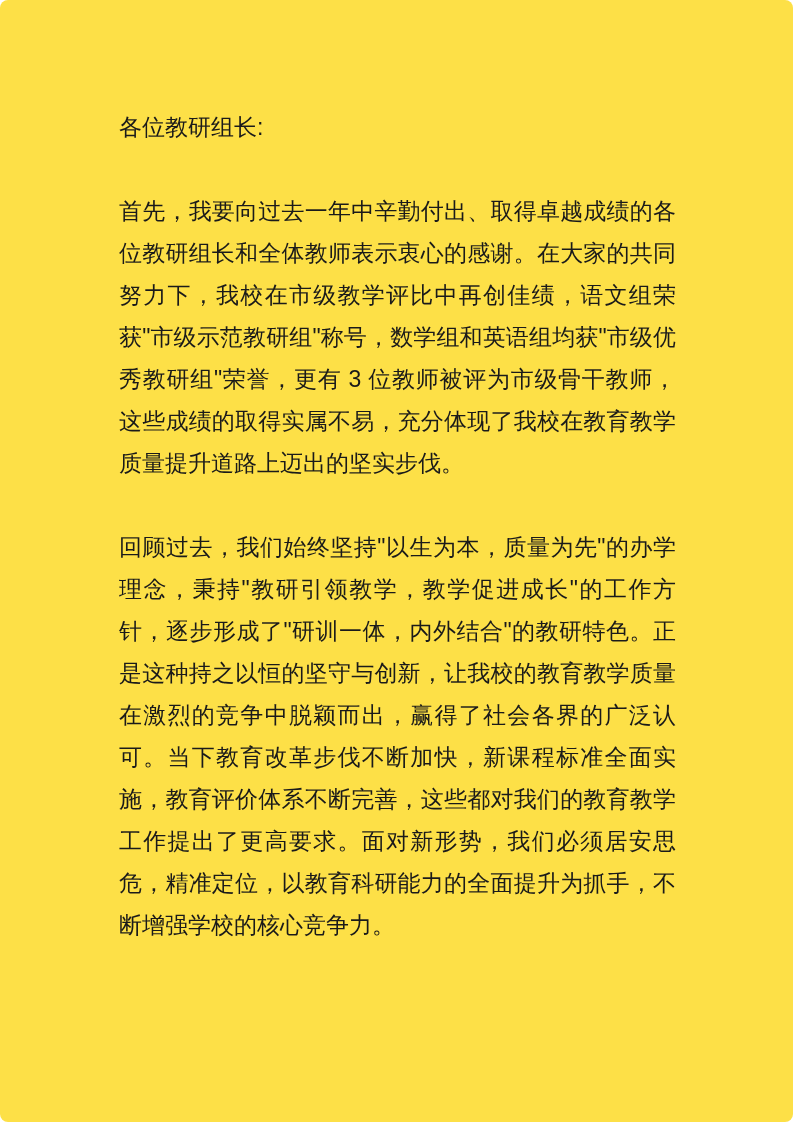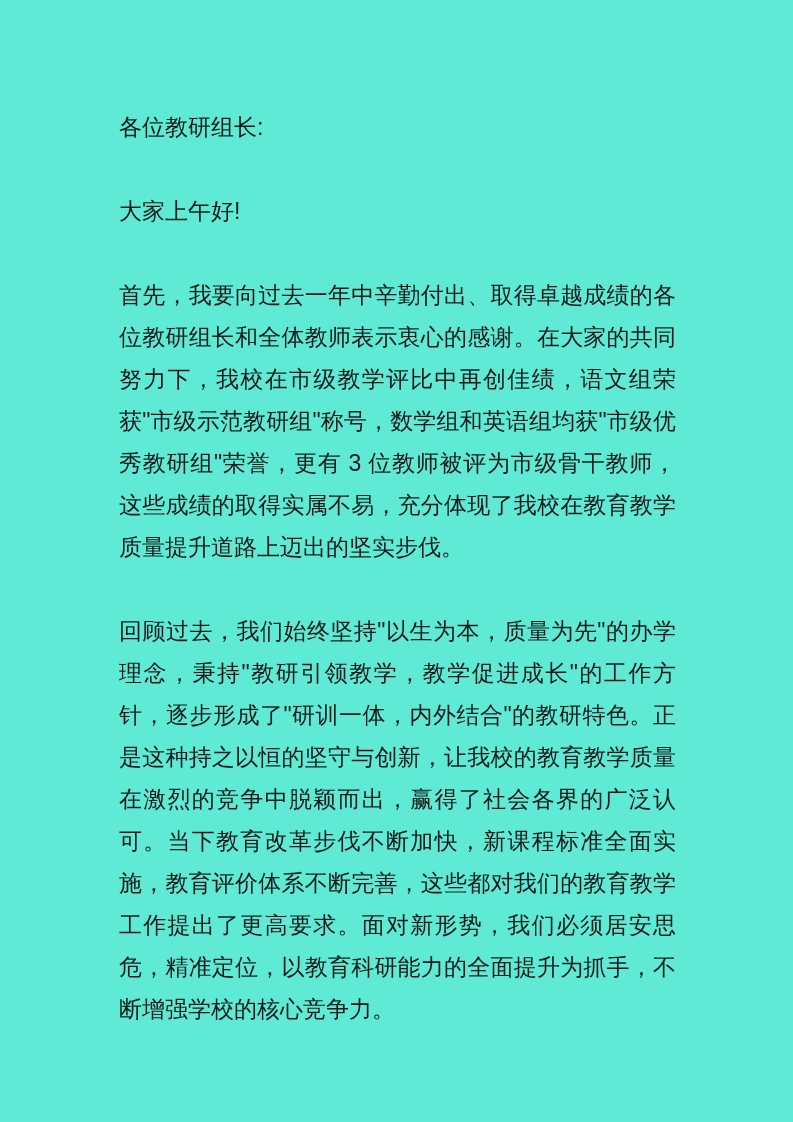--- a/index.html
+++ b/index.html
@@ -11,22 +11,23 @@
       height: 1122px;
       background: #ffffff;
       overflow: hidden;
       font-family: "Liberation Sans", "DejaVu Sans", sans-serif;
     }
     .page {
       box-sizing: border-box;
       width: 793px;
       height: 1122px;
       padding: 106px 117px 0 119px;
-      background: #5eead4;
+      background: #fde047;
       color: #1a1a1a;
+      border-radius: 8px;
     }
     .doc-line,
     .doc-para {
       margin: 0 0 42px 0;
       font-size: 23px;
       line-height: 42px;
       color: #1a1a1a;
       font-weight: 400;
     }
     .doc-para {
@@ -34,18 +35,17 @@
       text-justify: inter-ideograph;
       word-break: break-all;
     }
   </style>
 </head>
 <body>
 
 <div class="page">
   <p class="doc-line">各位教研组长:</p>
 
-  <p class="doc-line">大家上午好!</p>
 
   <p class="doc-para">首先，我要向过去一年中辛勤付出、取得卓越成绩的各位教研组长和全体教师表示衷心的感谢。在大家的共同努力下，我校在市级教学评比中再创佳绩，语文组荣获"市级示范教研组"称号，数学组和英语组均获"市级优秀教研组"荣誉，更有 3 位教师被评为市级骨干教师，这些成绩的取得实属不易，充分体现了我校在教育教学质量提升道路上迈出的坚实步伐。</p>
 
   <p class="doc-para">回顾过去，我们始终坚持"以生为本，质量为先"的办学理念，秉持"教研引领教学，教学促进成长"的工作方针，逐步形成了"研训一体，内外结合"的教研特色。正是这种持之以恒的坚守与创新，让我校的教育教学质量在激烈的竞争中脱颖而出，赢得了社会各界的广泛认可。当下教育改革步伐不断加快，新课程标准全面实施，教育评价体系不断完善，这些都对我们的教育教学工作提出了更高要求。面对新形势，我们必须居安思危，精准定位，以教育科研能力的全面提升为抓手，不断增强学校的核心竞争力。</p>
 </div>
 
 </body></html>

